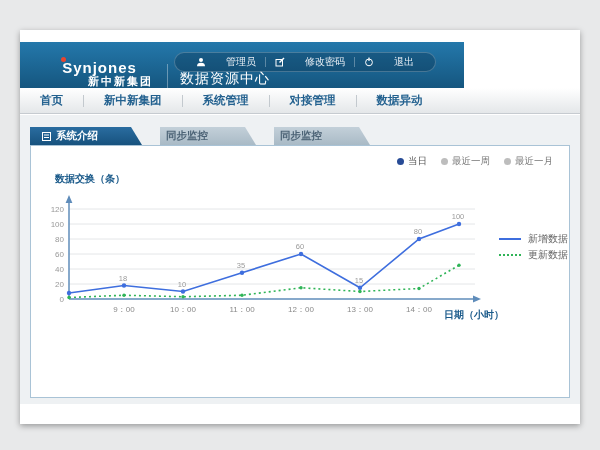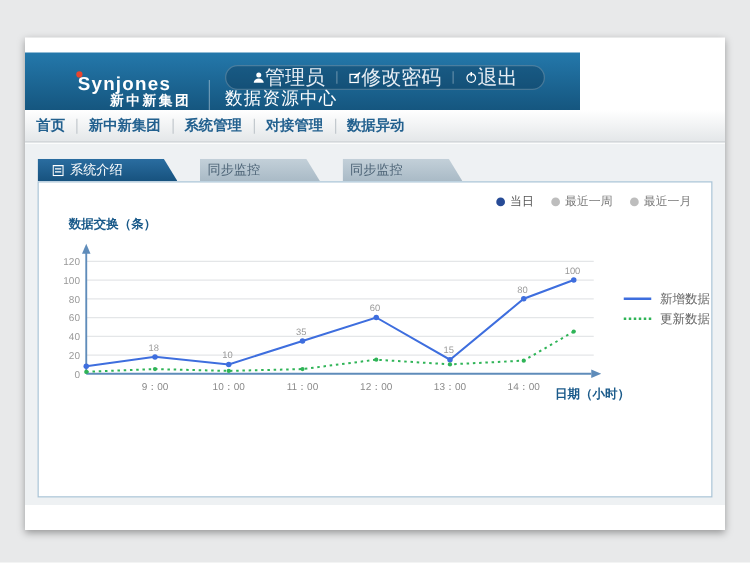--- a/index.html
+++ b/index.html
@@ -16,38 +16,38 @@
   .logo-en { font-size:15px; font-weight:bold; letter-spacing:1px; display:block; line-height:15px; }
   .logo-en::after { content:""; position:absolute; left:15px; top:-3px; width:5px; height:5px;
                     background:#e8452f; border-radius:50%; }
   .logo-cn { font-size:11px; font-weight:bold; letter-spacing:2px; display:block; line-height:13px;margin-left:42px; }
   .header-divider { width:1px; height:24px; background:rgba(255,255,255,.35); margin:0 12px 0 14px; }
   .app-title { color:#fff; font-size:14px; letter-spacing:1px; }
 
   .user-bar { position:absolute; right:28px; top:10px; height:20px; display:flex; align-items:center;
               background:rgba(5,40,66,.30); border:1px solid rgba(255,255,255,.22);
               border-radius:11px; padding:0 12px; }
-  .user-item { display:flex; align-items:center; gap:0; color:#e8eef4; font-size:16px;
+  .user-item { display:flex; align-items:center; gap:20px; color:#e8eef4; font-size:10px;
                padding:0 9px; cursor:pointer; white-space:nowrap; }
   .user-sep { width:1px; height:10px; background:rgba(255,255,255,.30); }
   .ubar-icon svg { display:block; }
 
   
   .nav { position:absolute; left:0; top:58px; width:560px; height:26px;
          background:linear-gradient(#ffffff, #e4e7e9); border-bottom:1px solid #c6cbd0;
          display:flex; align-items:center; }
-  .nav-item { color:#23618f; font-size:11.5px; font-weight:bold; padding:0 9px; cursor:pointer;
+  .nav-item { color:#23618f; font-size:11.5px; font-weight:bold; padding:0 20px; cursor:pointer;
               white-space:nowrap; }
   .nav-sep { width:1px; height:12px; background:#c3c9ce; }
 
   
   .content-bg { position:absolute; left:0; top:85px; width:560px; height:289px; background:#eef1f3; }
 
   .tabs { position:absolute; left:10px; top:97px; height:18px; display:flex; }
-  .tab { height:18px; display:flex; align-items:center; gap:5px; font-size:10.5px; font-weight:normal;
+  .tab { height:18px; display:flex; align-items:center; gap:5px; font-size:10.5px; font-weight:bold;
          padding:0 18px 0 12px; cursor:pointer;
          clip-path:polygon(0 0, calc(100% - 11px) 0, 100% 100%, 0 100%); }
   .tab.active { background:linear-gradient(#2a6da0,#17527e); color:#fff; width:112px; }
   .tab.inactive { background:linear-gradient(#c3d0d9,#a9bac6); color:#4c6376; margin-left:18px; width:96px;
                   padding-left:6px; }
   .tab-icon svg { display:block; }
 
   .panel { position:absolute; left:10px; top:115px; width:540px; height:253px; background:#fff;
            border:1px solid #a9c3d6; }
 

